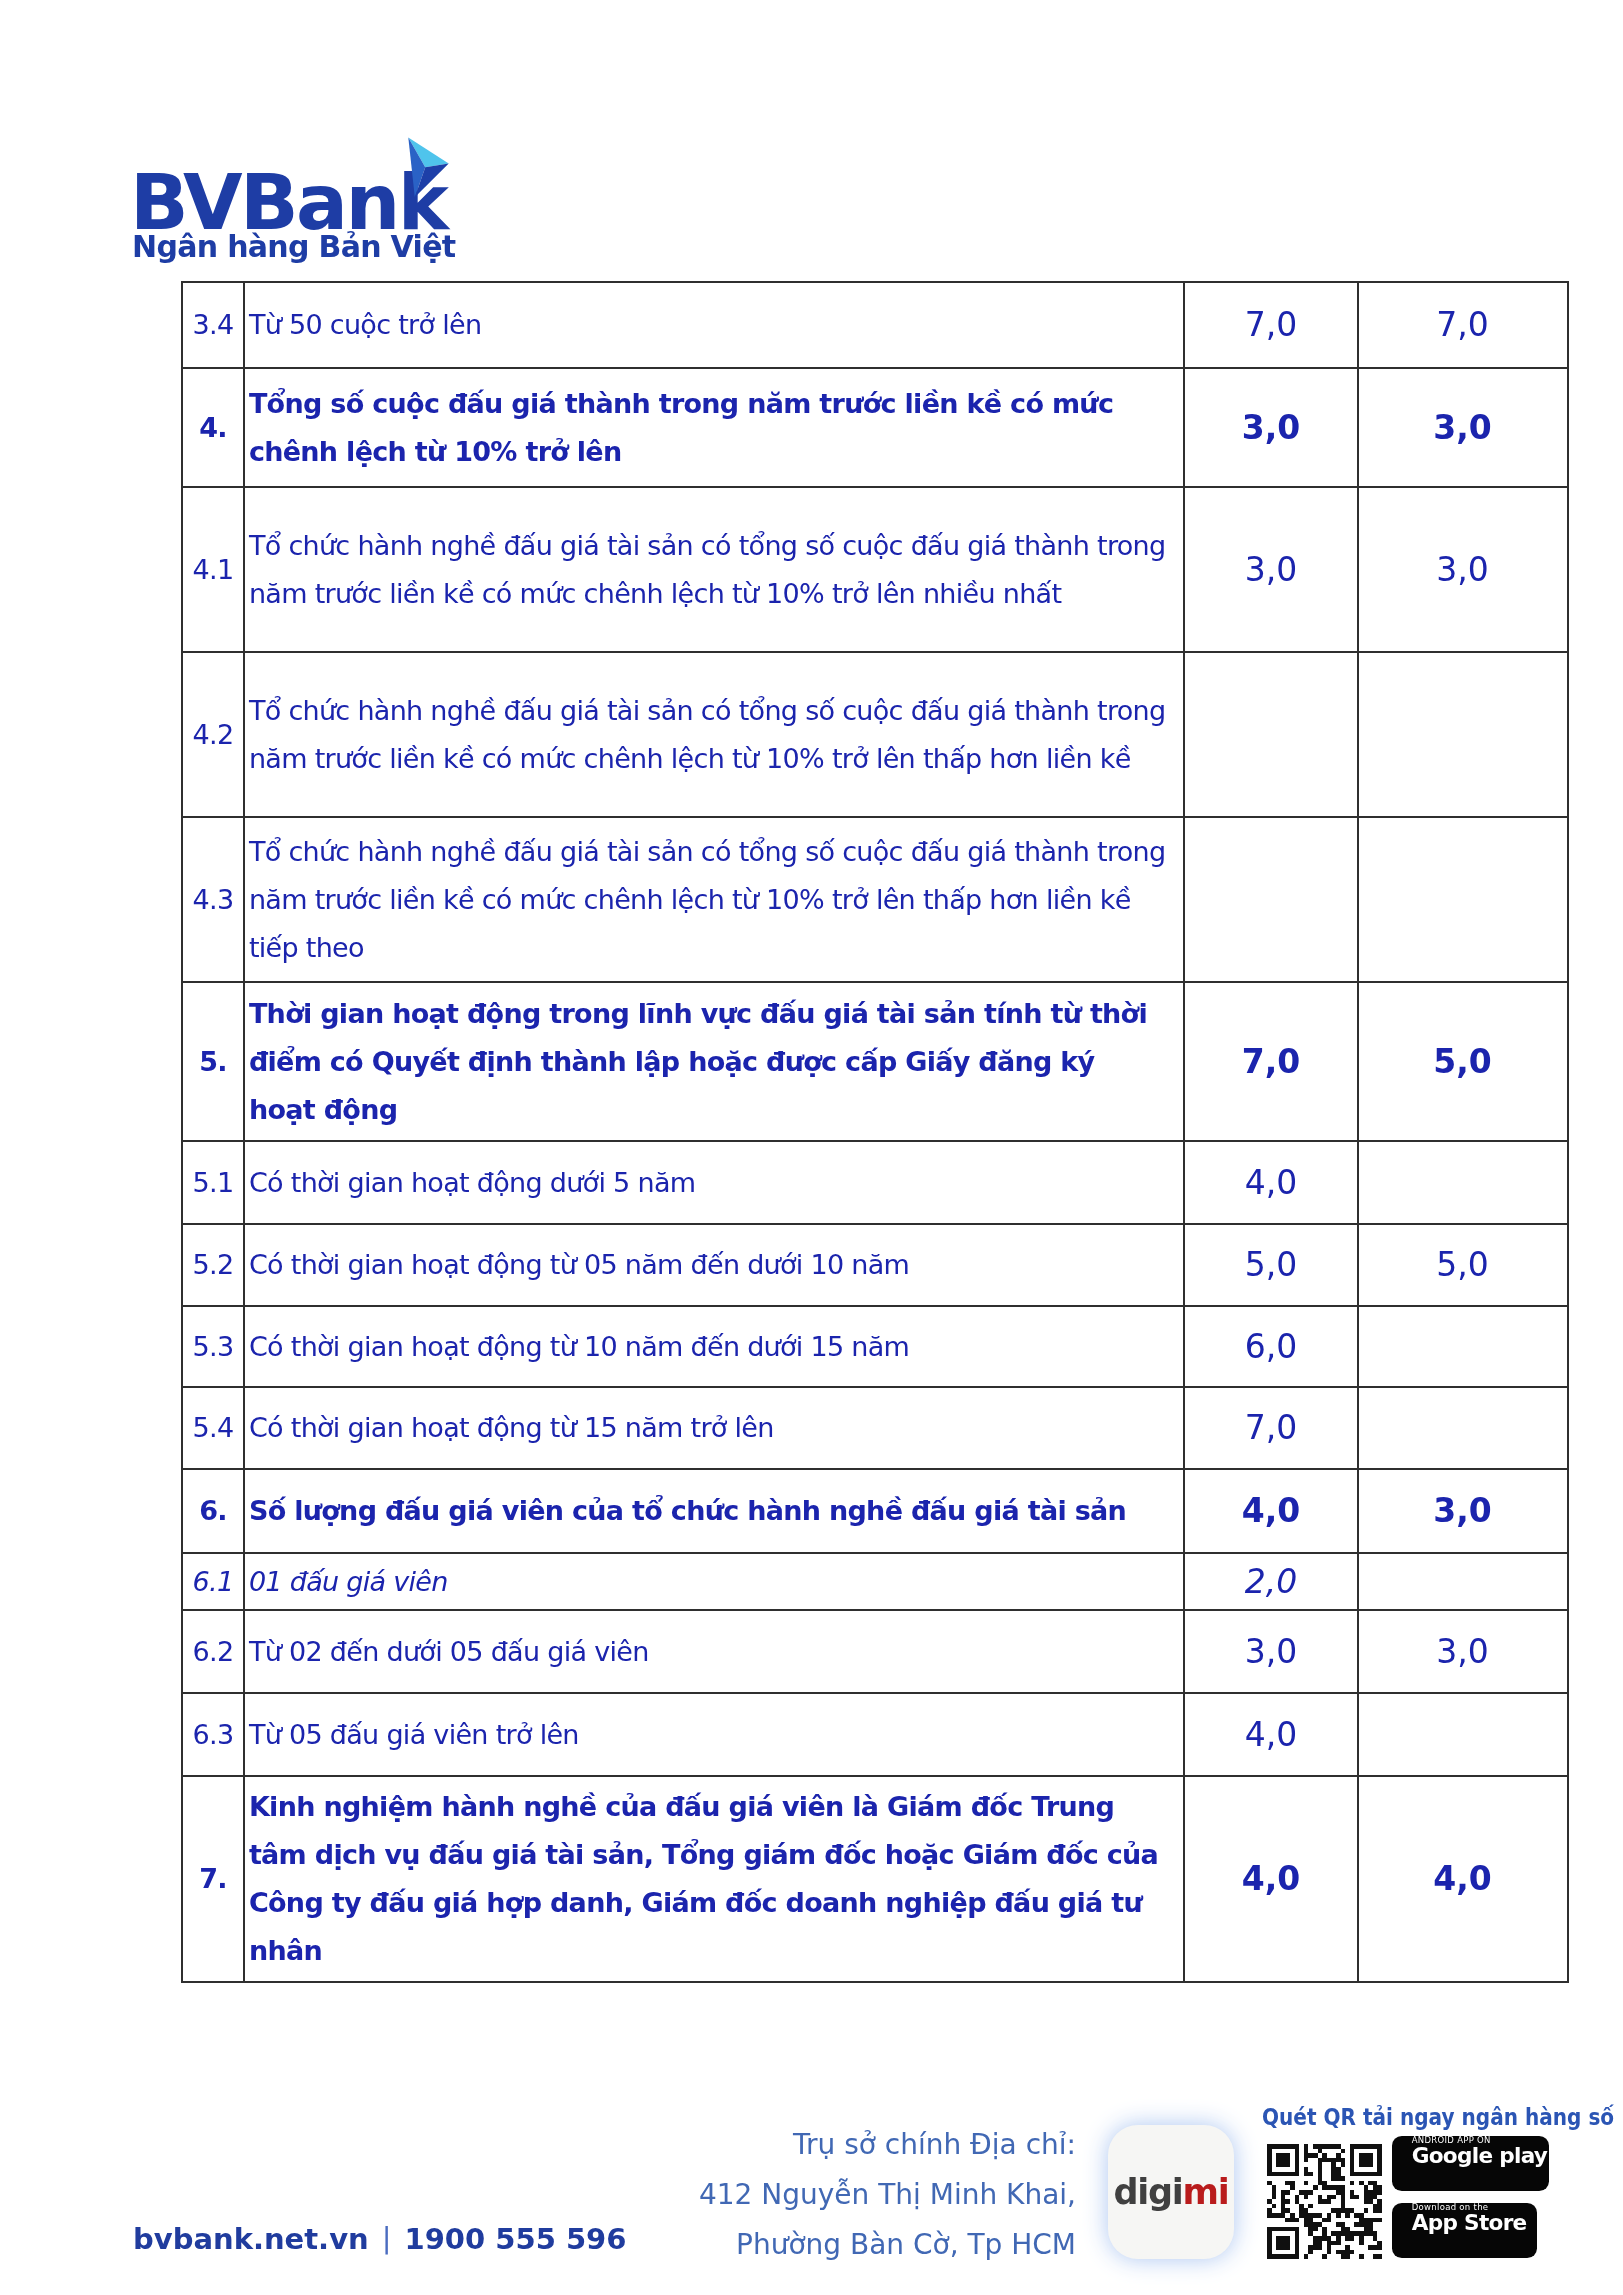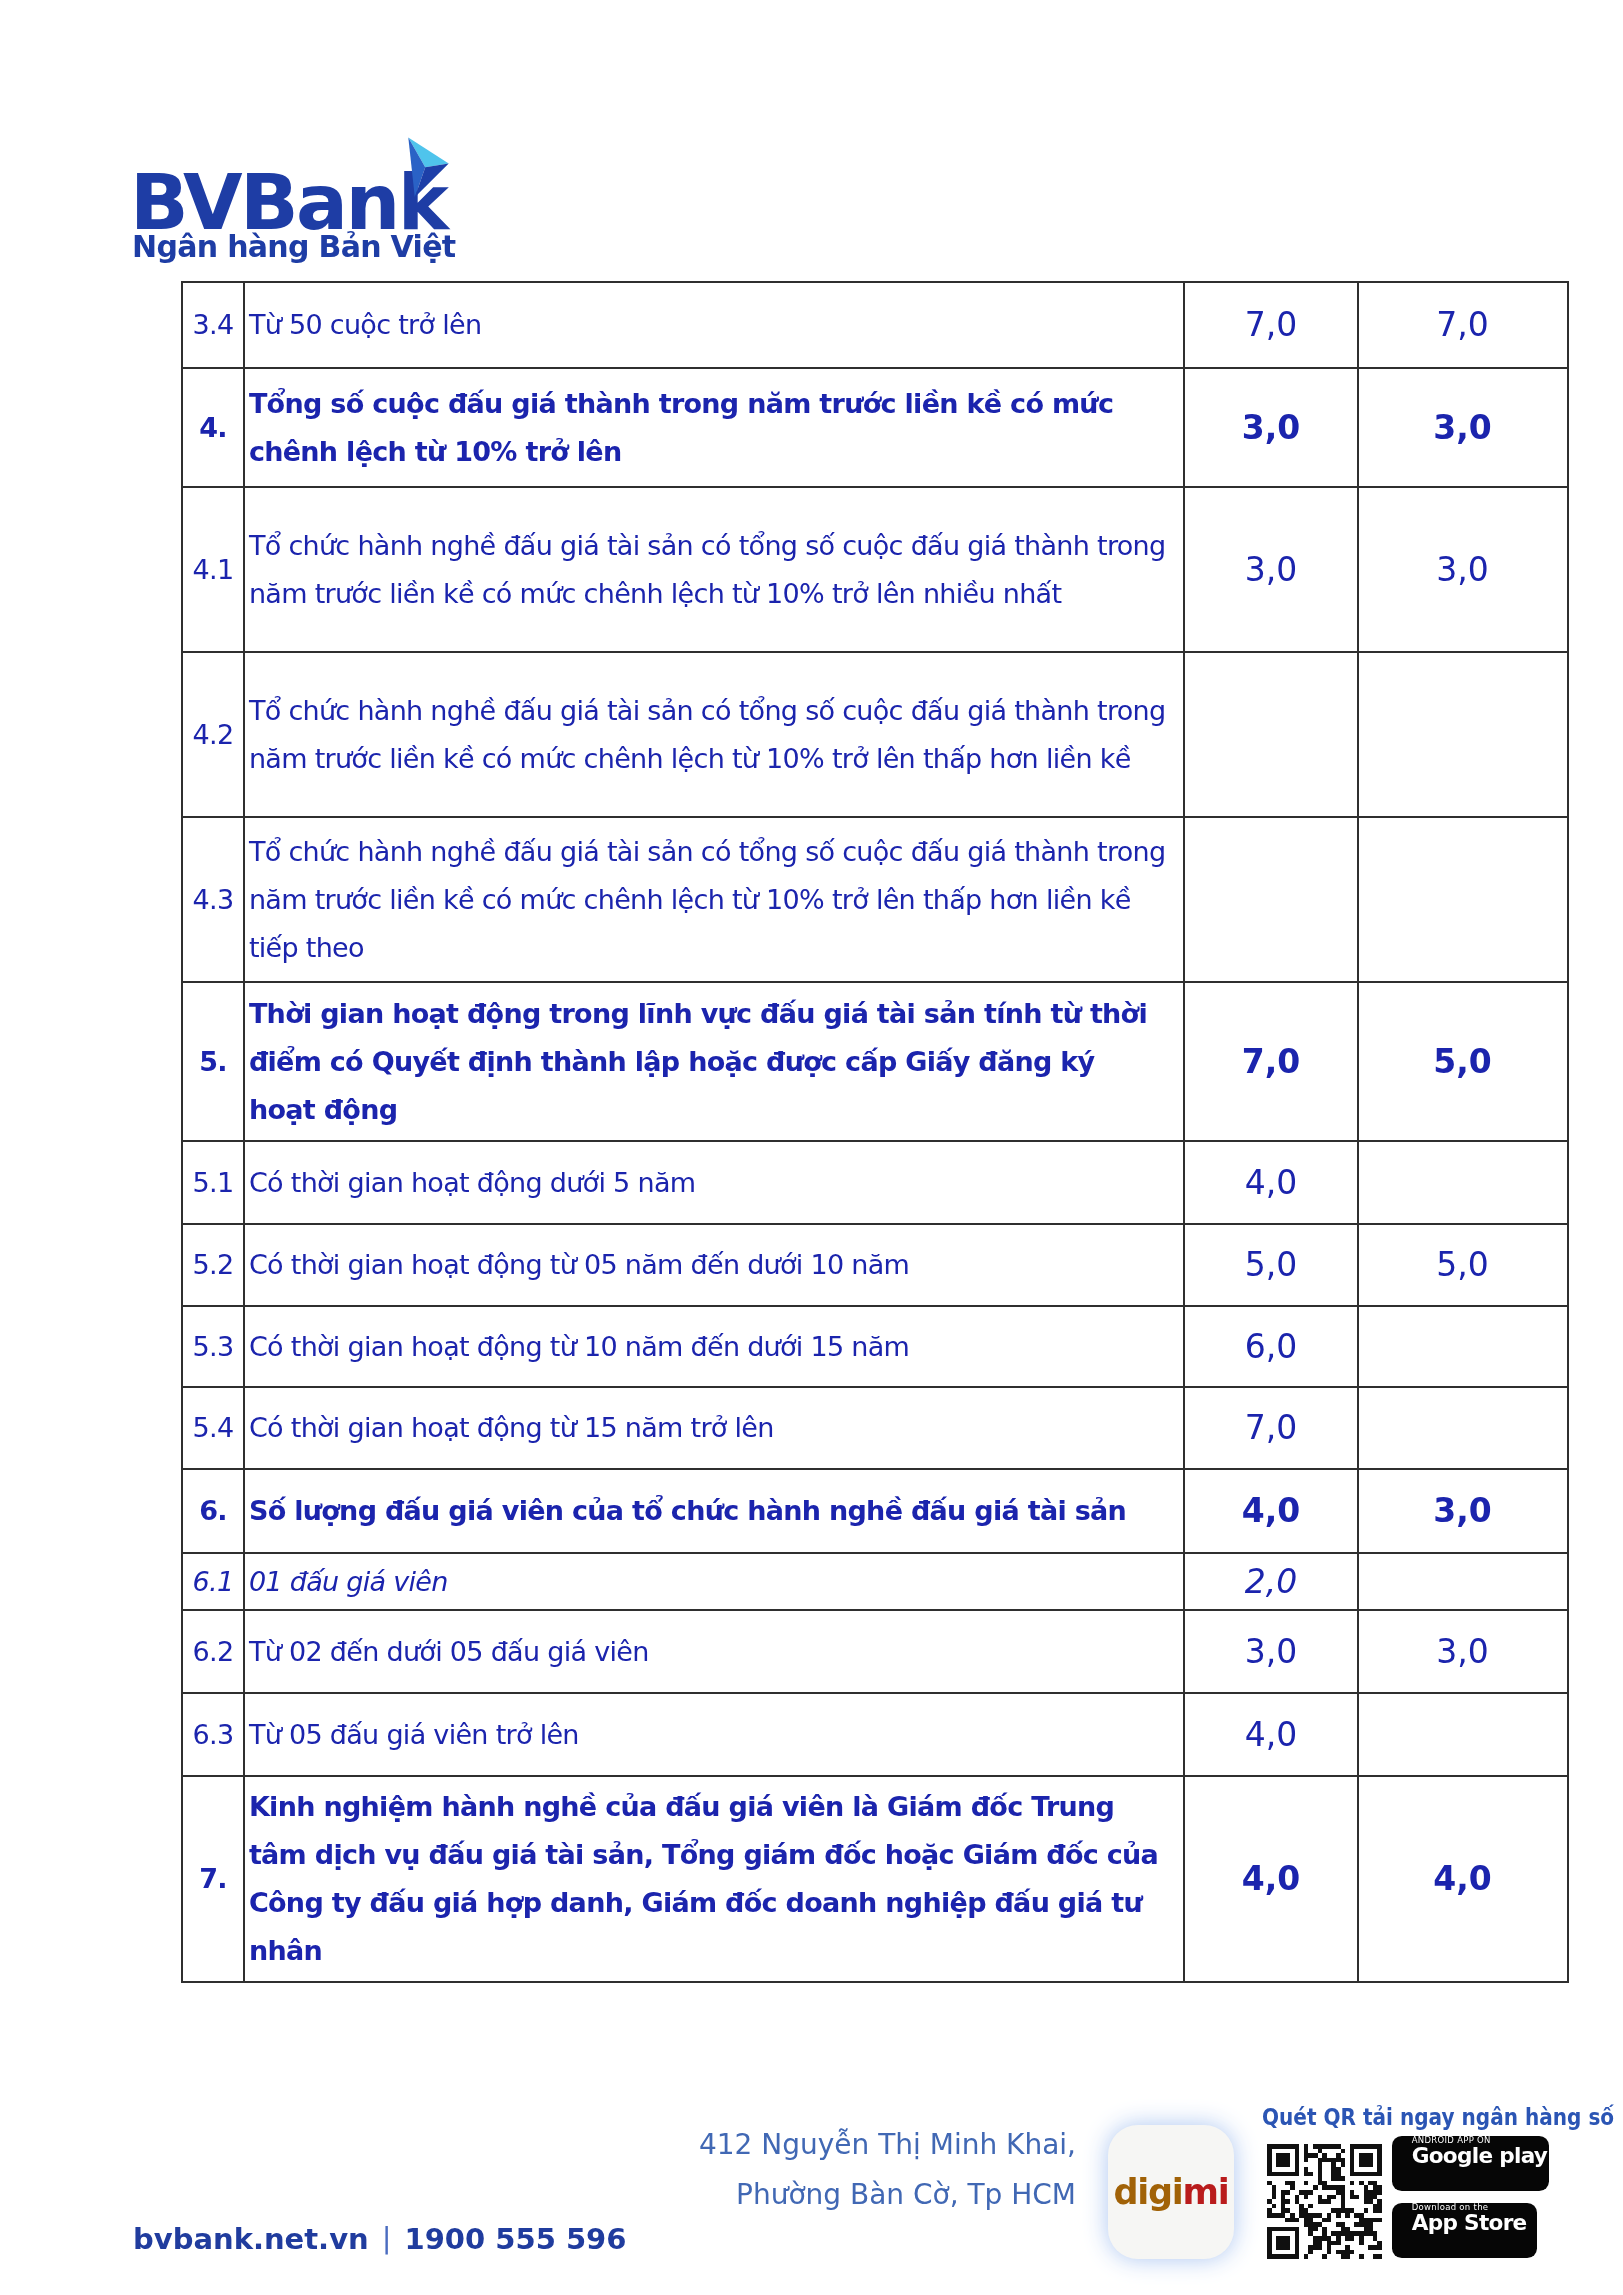--- a/index.html
+++ b/index.html
@@ -53,21 +53,21 @@
     left:654px;top:2120px;width:422px;text-align:right;
     font-size:28px;color:#4168b4;line-height:50px;white-space:nowrap;
   }
   .digimi-icon{
     left:1108px;top:2125px;width:126px;height:134px;
     background:#f6f6f4;border-radius:30px;
     box-shadow:0 0 23.6px rgba(168,195,240,.95);
     display:flex;align-items:center;justify-content:center;
   }
   .digimi-word{font-size:35px;font-weight:700;letter-spacing:-1.3px;}
-  .digimi-word .p1{color:#a16207;}
+  .digimi-word .p1{color:#404040;}
   .digimi-word .p2{color:#b91c1c;}
   .qr-caption{
     left:1262px;top:2103px;width:301px;font-size:23.6px;font-weight:600;color:#2b55b4;
     white-space:nowrap;transform:scaleX(.85);transform-origin:left center;
   }
   .qr-box{left:1267px;top:2144px;width:115px;height:115px;background:#fff;}
   .badge{
     background:#060606;border-radius:9.8px;color:#ffffff;
     display:flex;align-items:flex-start;padding:0 10.5px;box-sizing:border-box;gap:9.2px;
   }
@@ -179,20 +179,21 @@
     <div class="cell val">4,0</div>
     <div class="cell val">4,0</div>
   </div>
   </div>
 
 <div class="abs footer-contact">
   <span>bvbank.net.vn</span><span class="divider">|</span><span>1900 555 596</span>
 </div>
 
 <div class="abs hq-block">
+  <div>Trụ sở chính Địa chỉ:</div>
   <div>412 Nguyễn Thị Minh Khai,</div>
   <div>Phường Bàn Cờ, Tp HCM</div>
 </div>
 
 <div class="abs digimi-icon">
   <div class="digimi-word"><span class="p1">digi</span><span class="p2">mi</span></div>
 </div>
 
 <div class="abs qr-caption">Quét QR tải ngay ngân hàng số</div>
 

